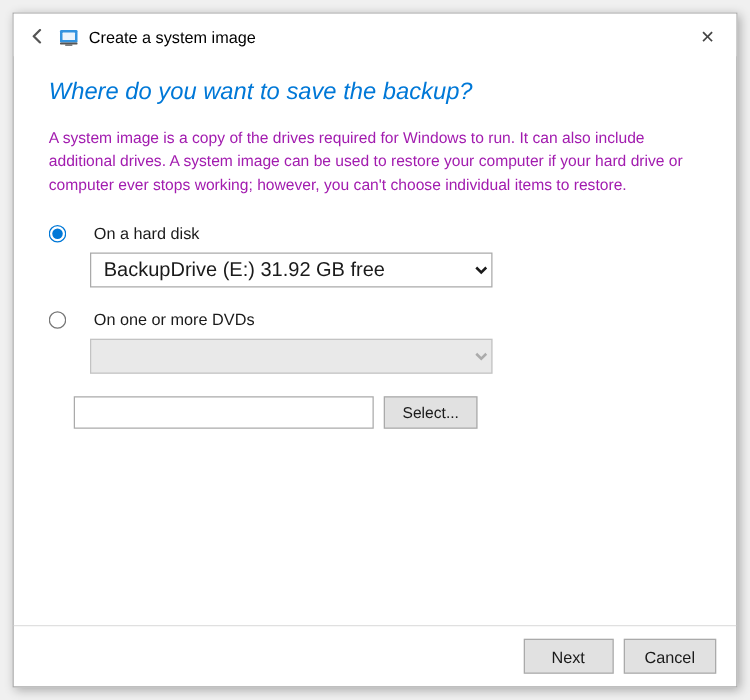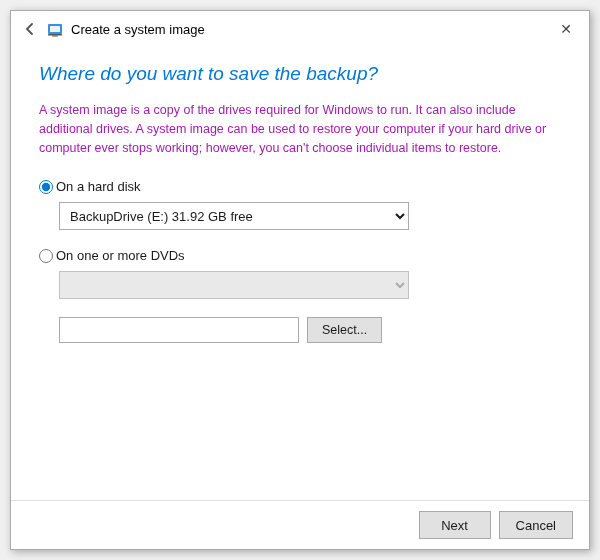--- a/index.html
+++ b/index.html
@@ -90,48 +90,49 @@
       color: #a21caf;
       line-height: 1.5;
       margin-bottom: 22px;
     }
     .option-group {
       margin-bottom: 18px;
     }
     .option-row {
       display: flex;
       align-items: center;
-      gap: 3px;
+      gap: 22px;
       margin-bottom: 8px;
     }
     .option-row input[type="radio"] {
       width: 14px;
       height: 14px;
       accent-color: #0078d7;
       cursor: pointer;
     }
     .option-label {
       font-size: 13px;
       color: #1a1a1a;
     }
     .dropdown-row {
       display: flex;
       align-items: center;
       margin-left: 20px;
     }
     select.drive-select {
-      width: 350px;
+      width: 322px;
       height: 28px;
-      font-size: 13px;
+      font-size: 16px;
       border: 1px solid #aaaaaa;
       background: #ffffff;
       padding: 0 6px;
       appearance: auto;
       color: #1a1a1a;
       cursor: pointer;
+      margin-left: 13px;
     }
     select.drive-select:disabled {
       background: #e0e0e0;
       color: #888888;
       cursor: default;
     }
     .network-row {
       display: flex;
       align-items: center;
       gap: 8px;

